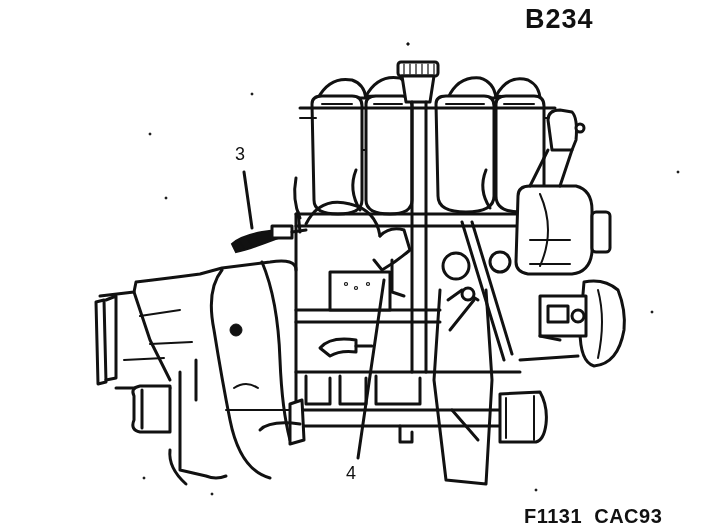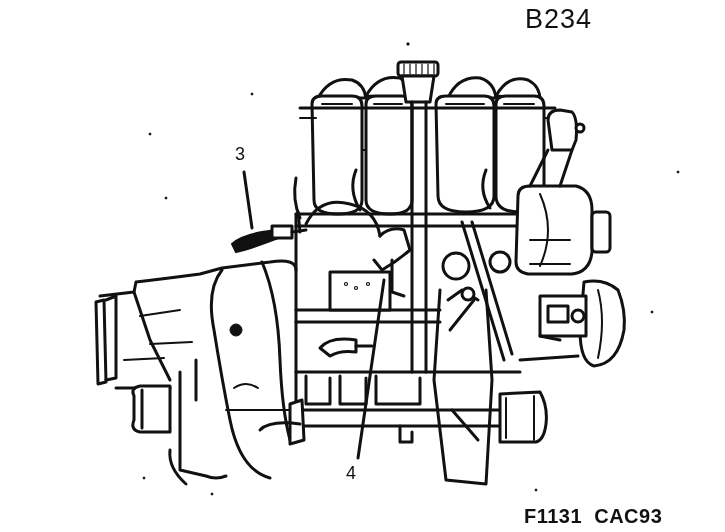--- a/index.html
+++ b/index.html
@@ -13,21 +13,21 @@
       position: relative;
       overflow: hidden;
       font-family: "Liberation Sans", sans-serif;
       color: #111111;
     }
     .engine-code {
       position: absolute;
       left: 525px;
       top: 4px;
       font-size: 27px;
-      font-weight: normal;
+      font-weight: bold;
       letter-spacing: 1px;
       color: #111111;
     }
     .figure-ref {
       position: absolute;
       left: 524px;
       top: 505px;
       font-size: 20px;
       font-weight: bold;
       letter-spacing: 0.5px;

